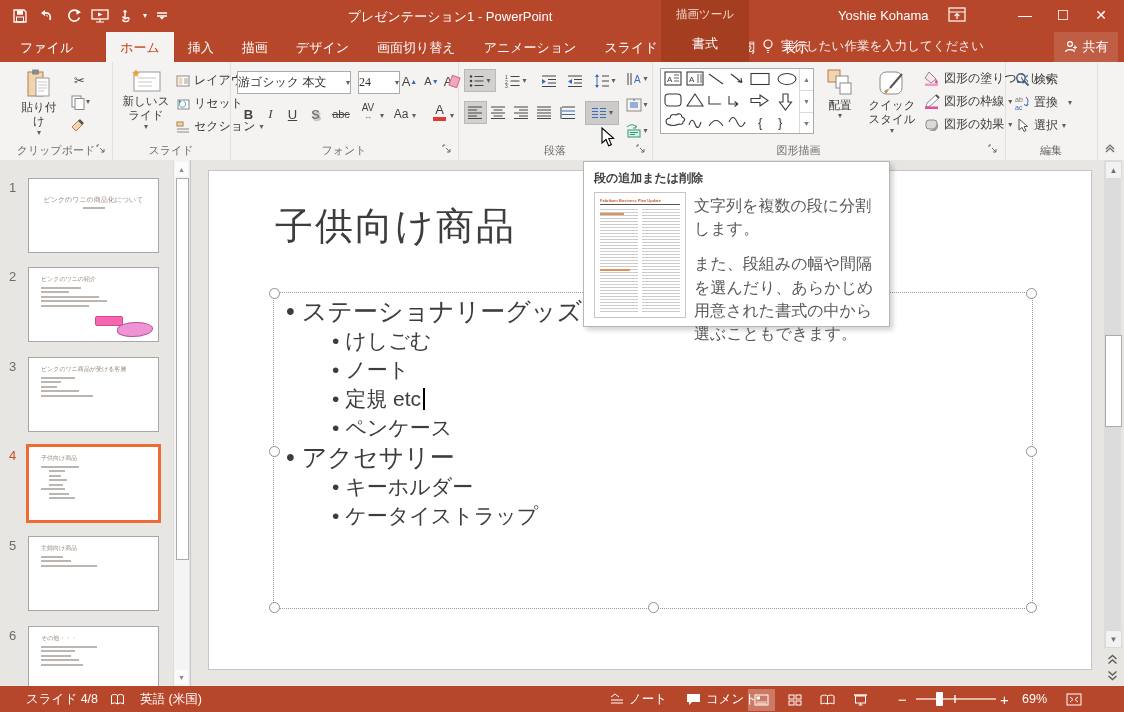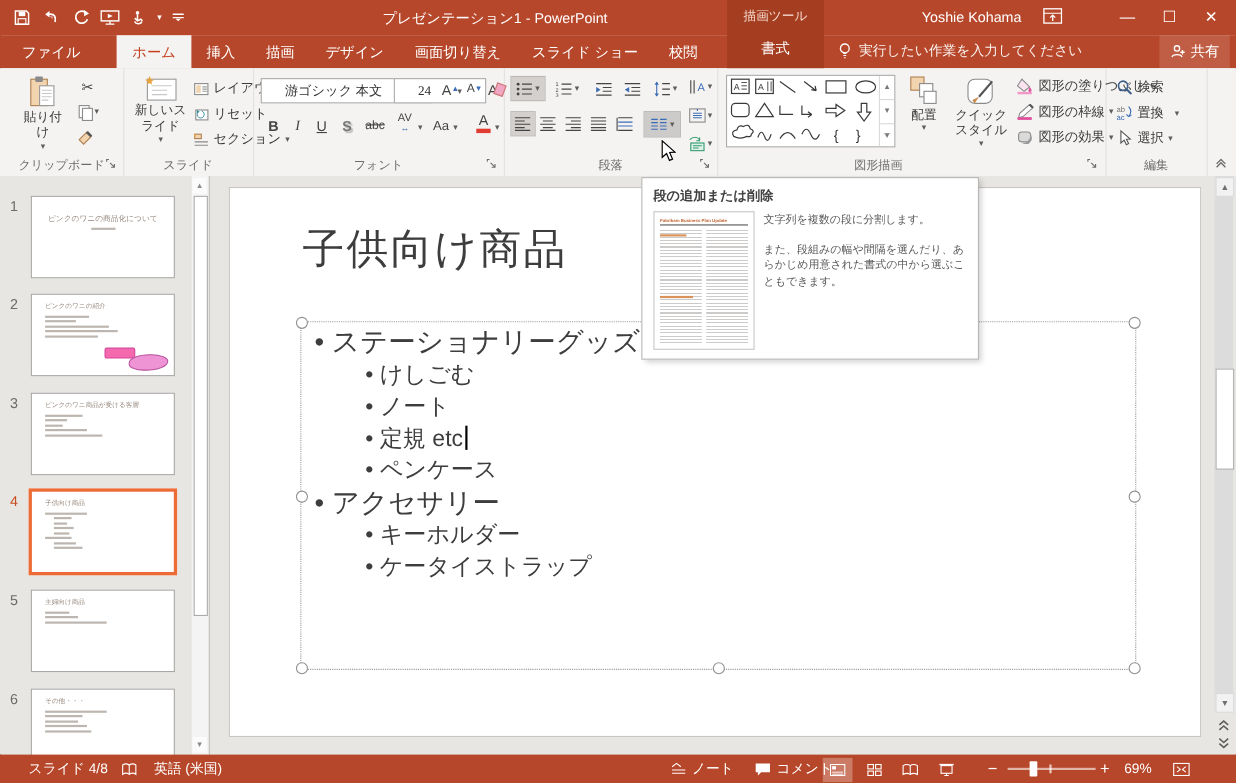--- a/index.html
+++ b/index.html
@@ -23,21 +23,21 @@
   .tab{padding:7px 14px 0;white-space:nowrap;}
   .tab.sel{background:#F4F3F1;color:#C43E1C;margin-left:19px;}
   .tellme{position:absolute;left:762px;top:38px;display:flex;gap:7px;align-items:center;font-size:12.5px;color:rgba(255,255,255,.92);}
   .share{position:absolute;left:1054px;top:32px;width:64px;height:30px;background:rgba(255,255,255,.13);display:flex;align-items:center;justify-content:center;gap:5px;font-size:13px;color:#fff;}
   
   .ribbon{position:absolute;top:62px;left:0;right:0;height:98px;background:#F4F3F1;border-bottom:1px solid #CFCDCB;font-size:12px;color:#3b3a39;}
   .grp{position:absolute;top:0;bottom:0;border-right:1px solid #E3E1DF;}
   .glabel{position:absolute;bottom:2px;left:0;right:0;text-align:center;font-size:11px;color:#6d6b69;}
   .bigbtn{position:absolute;display:flex;flex-direction:column;align-items:center;font-size:11.5px;color:#3b3a39;text-align:center;line-height:1.25;}
   .srow{position:absolute;display:flex;align-items:center;gap:4px;color:#3b3a39;font-size:12px;white-space:nowrap;}
-  .combo{position:absolute;height:21px;background:#fff;border:1px solid #ABABAB;display:flex;align-items:center;padding:0 21px;font-size:12px;color:#323130;}
+  .combo{position:absolute;height:21px;background:#fff;border:1px solid #ABABAB;display:flex;align-items:center;padding:0 0;font-size:12px;color:#323130;}
   .combo .dd{margin-left:auto;}
   .dd{font-size:8px;color:#5f5e5c;line-height:1;}
   .tgl{display:flex;align-items:center;justify-content:center;}
   .on{background:#D3D0CE;outline:1px solid #BBB8B5;}
   .hov{background:#CDCBC9;outline:1px solid #B9B6B3;}
   .launcher{position:absolute;bottom:4px;width:12px;height:12px;}
   .fbtn{font-size:13px;width:19px;height:20px;display:flex;align-items:center;justify-content:center;color:#444;}
   
   .content{position:absolute;top:160px;left:0;right:0;bottom:26px;background:#E8E6E3;}
   .panel{position:absolute;left:0;top:0;width:190px;bottom:0;border-right:1px solid #C9C7C5;}
@@ -71,21 +71,21 @@
   .viewbtn{width:27px;height:22px;display:flex;align-items:center;justify-content:center;margin-top:2px;}
   .viewbtn.on2{background:rgba(255,255,255,.28);outline:none;}
   
   .tip{position:absolute;left:583px;top:161px;width:305px;height:164px;background:#fff;border:1px solid #B8B6B4;box-shadow:3px 3px 5px rgba(0,0,0,.18);z-index:50;}
   .tiptitle{font-size:12px;font-weight:bold;color:#404040;margin:8px 10px 4px;}
   .tipdoc{position:absolute;left:10px;top:30px;width:90px;height:124px;border:1px solid #C8C6C4;background:#fff;overflow:hidden;}
   .docttl{font-size:4px;font-weight:bold;color:#C0622F;margin:5px 5px 2px;border-bottom:1px solid #555;padding-bottom:1px;white-space:nowrap;}
   .doccols{position:absolute;left:5px;right:5px;top:16px;bottom:5px;display:flex;gap:4px;}
   .doccol{flex:1;background:repeating-linear-gradient(#CDCBC9 0 1px,transparent 1px 3px);}
   .dochead{position:absolute;height:2px;background:#D9935B;}
-  .tipbody{position:absolute;left:110px;top:32px;width:186px;font-size:10px;color:#595959;line-height:1.45;}
+  .tipbody{position:absolute;left:110px;top:32px;width:186px;font-size:16px;color:#595959;line-height:1.45;}
   .cursor{position:absolute;z-index:60;}
   svg{display:block;}
 </style>
 </head>
 <body>
 
 <div class="win">
 
   <div class="tb">
     <div class="qat">
@@ -152,20 +152,21 @@
     <div class="ctab">書式</div>
   </div>
 
   <div class="tabs">
     <span class="tab">ファイル</span>
     <span class="tab sel">ホーム</span>
     <span class="tab">挿入</span>
     <span class="tab">描画</span>
     <span class="tab">デザイン</span>
     <span class="tab">画面切り替え</span>
+    <span class="tab">アニメーション</span>
     <span class="tab">スライド ショー</span>
     <span class="tab">校閲</span>
     <span class="tab">表示</span>
   </div>
   <div class="tellme">
     <svg width="12" height="15" viewBox="0 0 12 15">
         <circle cx="6" cy="5" r="4" fill="none" stroke="#fff" stroke-width="1.2"></circle>
         <path d="M4.5 9.5h3 M4.7 11.5h2.6 M5.2 13.5h1.6" stroke="#fff"></path>
       </svg>
     <span>実行したい作業を入力してください</span>

